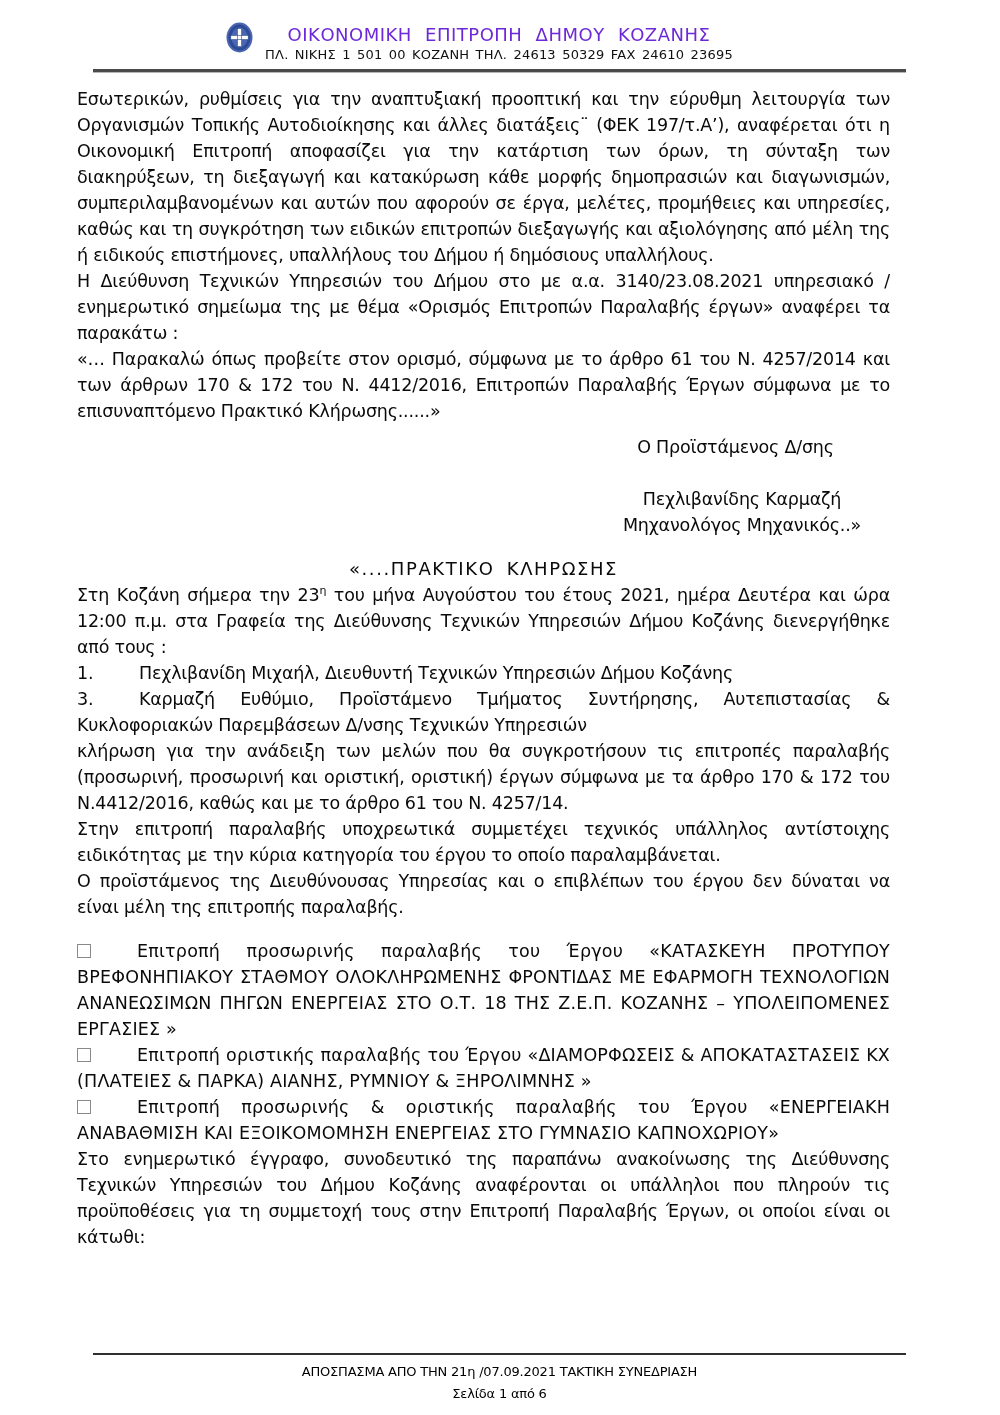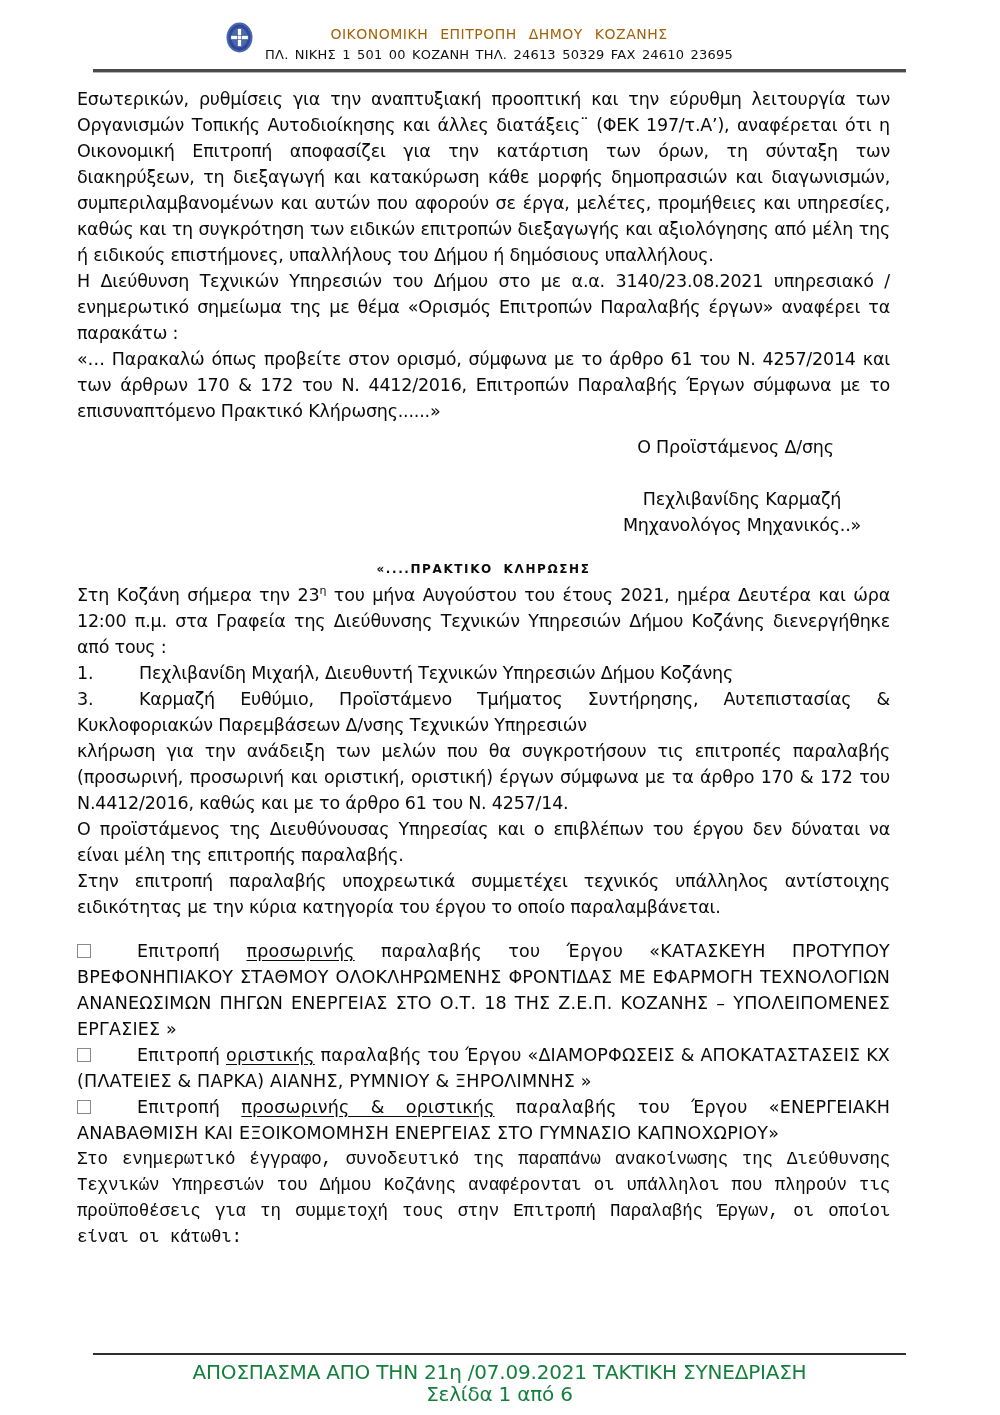--- a/index.html
+++ b/index.html
@@ -6,46 +6,46 @@
   .page{
     position:relative;
     width:1000px;height:1415px;
     background:#ffffff;
     font-family:"DejaVu Sans","Liberation Sans",sans-serif;
     color:#0a0a0a;
     overflow:hidden;
   }
   
   .hdr{position:absolute;top:24px;left:93px;width:812px;text-align:center;}
-  .hdr-line1{font-size:14px;line-height:21px;letter-spacing:.5px;word-spacing:7px;color:#a16207;}
+  .hdr-line1{font-size:18px;line-height:21px;letter-spacing:.5px;word-spacing:7px;color:#6d28d9;}
   .hdr-line2{font-size:13px;line-height:20px;letter-spacing:.2px;word-spacing:2px;color:#111;}
   .logo{position:absolute;left:133px;top:-2px;width:27px;height:31px;}
   .hdr-rule{position:absolute;top:69px;left:93px;width:813px;height:3px;
     background:#4a4a4a;border-bottom:1px solid #b5b5b5;}
   
   .content{position:absolute;top:86px;left:77px;width:813px;
     font-size:17.5px;line-height:26px;letter-spacing:-0.2px;}
   .content p{margin:0;text-align:justify;}
   .mt12{margin-top:12px;} .mt22{margin-top:22px;}
-  .mt18{margin-top:18px;} .mt8{margin-top:8px;} .mt26{margin-top:26px;font-family:Liberation Mono, monospace;}
+  .mt18{margin-top:18px;} .mt8{margin-top:8px;} .mt26{margin-top:26px;}
   sup{font-size:11px;line-height:0;}
   .num{display:inline-block;width:62px;}
   .sq{display:inline-block;width:12px;height:12px;border:1px solid #8a8a8a;
       margin-right:46px;transform:translateY(1px);background:#fff;}
-  .u{text-decoration:underline;text-underline-offset:3px;}
+  .u{text-underline-offset:3px;}
   .sig{margin-top:10px;text-align:center;}
   .sig-title{margin-left:504px;}
   .sig-name{margin-left:517px;margin-top:26px;}
   .sig-prof{margin-left:517px;}
-  .section-title{text-align:center;letter-spacing:1.6px;word-spacing:5px;font-size:12px;font-weight:bold;}
+  .section-title{text-align:center;letter-spacing:1.6px;word-spacing:5px;font-size:18px;}
   .caps-block{letter-spacing:.2px;}
   
   .ftr{position:absolute;left:93px;top:1353px;width:813px;text-align:center;}
   .ftr-rule{height:2px;background:#2f2f2f;margin-bottom:6px;}
-  .ftr-line{font-size:20px;line-height:22px;color:#15803d;letter-spacing:-0.2px;}
+  .ftr-line{font-size:13px;line-height:22px;color:#000000;letter-spacing:-0.2px;}
 </style>
 </head>
 <body>
 
 <div class="page">
 
   <div class="hdr">
     <span class="logo">
       <svg width="27" height="31" viewBox="0 0 27 31" xmlns="http://www.w3.org/2000/svg">
         <ellipse cx="13.5" cy="15.5" rx="13" ry="15" fill="#4a66b0"></ellipse>
@@ -83,22 +83,22 @@
     </p>
 
     <p>
       <span class="num">1.</span><span>Πεχλιβανίδη Μιχαήλ, Διευθυντή Τεχνικών Υπηρεσιών Δήμου Κοζάνης</span>
     </p>
     <p>
       <span class="num">3.</span><span>Καρμαζή Ευθύμιο, Προϊστάμενο Τμήματος Συντήρησης, Αυτεπιστασίας &amp; Κυκλοφοριακών Παρεμβάσεων Δ/νσης Τεχνικών Υπηρεσιών</span>
     </p>
 
     <p>κλήρωση για την ανάδειξη των μελών που θα συγκροτήσουν τις επιτροπές παραλαβής (προσωρινή, προσωρινή και οριστική, οριστική) έργων σύμφωνα με τα άρθρο 170 &amp; 172 του Ν.4412/2016, καθώς και με το άρθρο 61 του Ν. 4257/14.</p>
+    <p>Στην επιτροπή παραλαβής υποχρεωτικά συμμετέχει τεχνικός υπάλληλος αντίστοιχης ειδικότητας με την κύρια κατηγορία του έργου το οποίο παραλαμβάνεται.</p>
     <p>Ο προϊστάμενος της Διευθύνουσας Υπηρεσίας και ο επιβλέπων του έργου δεν δύναται να είναι μέλη της επιτροπής παραλαβής.</p>
-    <p>Στην επιτροπή παραλαβής υποχρεωτικά συμμετέχει τεχνικός υπάλληλος αντίστοιχης ειδικότητας με την κύρια κατηγορία του έργου το οποίο παραλαμβάνεται.</p>
 
     <div class="mt18">
       <p class="caps-block">
         <span class="sq"></span><span>Επιτροπή </span><span class="u">προσωρινής</span><span> παραλαβής του Έργου «ΚΑΤΑΣΚΕΥΗ ΠΡΟΤΥΠΟΥ ΒΡΕΦΟΝΗΠΙΑΚΟΥ ΣΤΑΘΜΟΥ ΟΛΟΚΛΗΡΩΜΕΝΗΣ ΦΡΟΝΤΙΔΑΣ ΜΕ ΕΦΑΡΜΟΓΗ ΤΕΧΝΟΛΟΓΙΩΝ ΑΝΑΝΕΩΣΙΜΩΝ ΠΗΓΩΝ ΕΝΕΡΓΕΙΑΣ ΣΤΟ Ο.Τ. 18 ΤΗΣ Ζ.Ε.Π. ΚΟΖΑΝΗΣ – ΥΠΟΛΕΙΠΟΜΕΝΕΣ ΕΡΓΑΣΙΕΣ »</span>
       </p>
       <p class="caps-block">
         <span class="sq"></span><span>Επιτροπή </span><span class="u">οριστικής</span><span> παραλαβής του Έργου «ΔΙΑΜΟΡΦΩΣΕΙΣ &amp; ΑΠΟΚΑΤΑΣΤΑΣΕΙΣ ΚΧ (ΠΛΑΤΕΙΕΣ &amp; ΠΑΡΚΑ) ΑΙΑΝΗΣ, ΡΥΜΝΙΟΥ &amp; ΞΗΡΟΛΙΜΝΗΣ »</span>
       </p>
       <p class="caps-block">
         <span class="sq"></span><span>Επιτροπή </span><span class="u">προσωρινής &amp; οριστικής</span><span> παραλαβής του Έργου «ΕΝΕΡΓΕΙΑΚΗ ΑΝΑΒΑΘΜΙΣΗ ΚΑΙ ΕΞΟΙΚΟΜΟΜΗΣΗ ΕΝΕΡΓΕΙΑΣ ΣΤΟ ΓΥΜΝΑΣΙΟ ΚΑΠΝΟΧΩΡΙΟΥ»</span>

